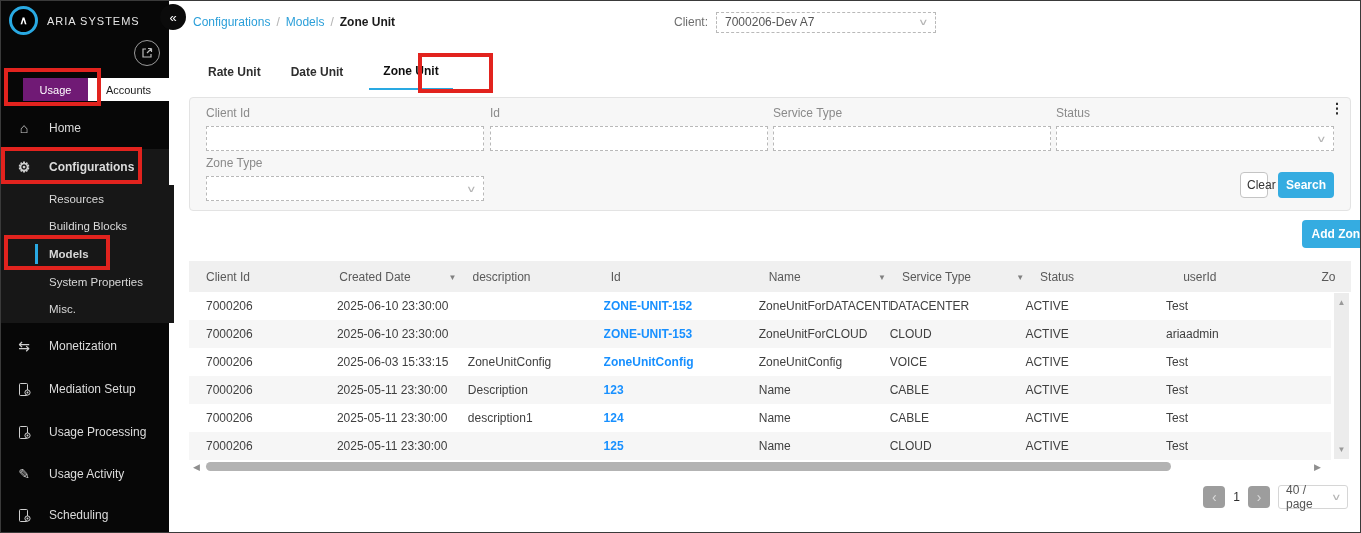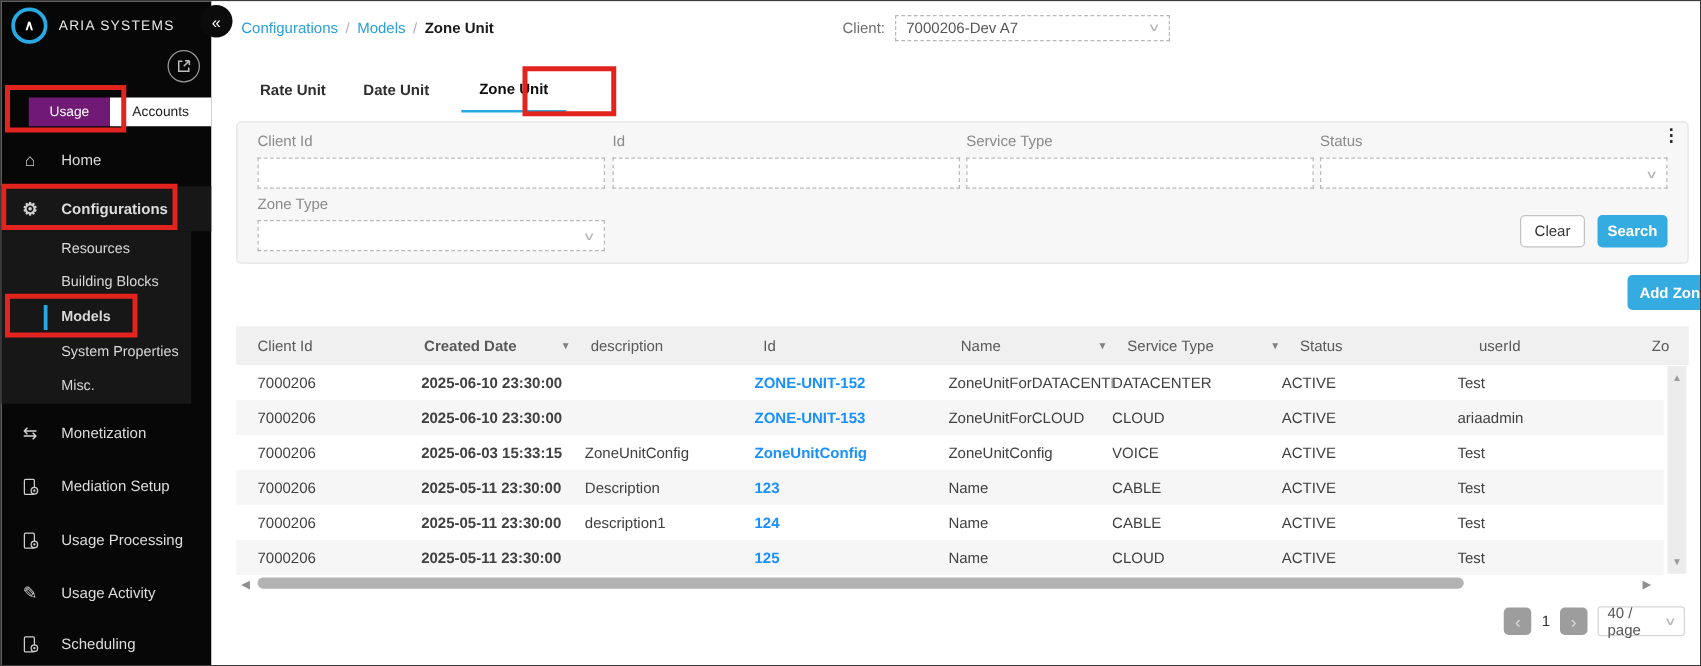--- a/index.html
+++ b/index.html
@@ -19,21 +19,21 @@
         justify-content:center;cursor:pointer;}
   .ptab-usage{left:22px;width:65px;background:#701a75;color:#fff;}
   .ptab-accounts{left:87px;width:81px;background:#ffffff;color:#1a1a1a;}
   .mi{position:absolute;left:0;width:168px;height:26px;display:flex;align-items:center;
       color:#dcdcdc;font-size:12px;cursor:pointer;}
   .mic{position:absolute;left:12px;width:22px;text-align:center;font-size:14px;color:#cfcfcf;}
   .mic svg{vertical-align:middle;}
   .mil{position:absolute;left:48px;white-space:nowrap;}
   .mi-home{top:114px;}
   .mi-configurations{top:148px;height:36px;background:#171717;font-weight:bold;}
-  .submenu{position:absolute;top:184px;left:0;width:152px;height:138px;background:#171717;
+  .submenu{position:absolute;top:184px;left:0;width:173px;height:138px;background:#171717;
       display:flex;flex-direction:column;}
   .smi{flex:1;display:flex;align-items:center;color:#d8d8d8;font-size:11.5px;cursor:pointer;position:relative;}
   .smi .smil{margin-left:48px;white-space:nowrap;}
   .smi-models{font-weight:bold;}
   .smi-models::before{content:"";position:absolute;left:34px;top:4px;bottom:4px;width:3px;background:#29a9e2;}
   .mi-monetization{top:332px;}
   .mi-mediation-setup{top:375px;}
   .mi-usage-processing{top:418px;}
   .mi-usage-activity{top:460px;}
   .mi-scheduling{top:501px;}
@@ -66,39 +66,39 @@
   .ffield{position:absolute;}
   .f0{left:16px;top:8px;} .f1{left:300px;top:8px;} .f2{left:583px;top:8px;} .f3{left:866px;top:8px;}
   .f4{left:16px;top:58px;}
   .flabel{font-size:12px;color:#8a8a8a;}
   .fctrl{margin-top:6px;width:278px;height:25px;background:#fff;border:1px dashed #b9b9b9;
       box-sizing:border-box;font-size:12px;color:#444;}
   input.fctrl{padding:0 8px;outline:none;}
   .fselect{display:flex;align-items:center;justify-content:flex-end;padding-right:8px;cursor:pointer;}
   .kebab{position:absolute;right:6px;top:2px;font-size:14px;font-weight:bold;color:#2e2e2e;cursor:pointer;}
   .filter-actions{position:absolute;right:16px;bottom:12px;display:flex;gap:10px;}
-  .btn-clear{width:52px;height:26px;background:#fff;border:1px solid #c4c4c4;border-radius:4px;
+  .btn-clear{width:28px;height:26px;background:#fff;border:1px solid #c4c4c4;border-radius:4px;
       font-size:12px;color:#333;cursor:pointer;font-family:inherit;}
   .btn-search{width:56px;height:26px;background:#35ace1;border:none;border-radius:4px;font-size:12px;
       color:#fff;font-weight:bold;cursor:pointer;font-family:inherit;}
   .btn-add{position:absolute;left:1301px;top:219px;width:101px;height:28px;background:#35ace1;color:#fff;
       border:none;border-radius:4px;font-size:12px;font-weight:bold;cursor:pointer;font-family:inherit;}
 
   
   .tbl{position:absolute;left:188px;top:260px;width:1162px;height:212px;}
   .thead{position:absolute;top:0;left:0;width:1162px;height:31px;background:#f0f0f0;display:flex;
       align-items:center;padding-left:17px;box-sizing:border-box;}
   .th{font-size:12px;color:#595959;position:relative;box-sizing:border-box;white-space:nowrap;}
   .sort{position:absolute;right:16px;top:50%;transform:translateY(-50%);font-size:8px;color:#808080;cursor:pointer;}
   .tbody{position:absolute;top:31px;left:0;width:1142px;}
   .tr{height:28px;display:flex;align-items:center;padding-left:17px;box-sizing:border-box;width:1142px;background:#fff;}
   .tr:nth-child(even){background:#f6f6f6;}
   .td{font-size:12px;color:#404040;overflow:hidden;white-space:nowrap;box-sizing:border-box;padding-right:6px;}
   .td.link{color:#1890ff;font-weight:bold;cursor:pointer;}
-  .c0{width:135px;} .c1{width:135px;font-weight:bold;} .c2{width:140px;} .c3{width:160px;} .c4{width:135px;}
+  .c0{width:135px;} .c1{width:135px;} .c2{width:140px;} .c3{width:160px;} .c4{width:135px;}
   .c5{width:140px;} .c6{width:145px;} .c7{width:140px;} .c8{width:30px;overflow:visible;}
   .vscroll{position:absolute;right:2px;top:32px;width:15px;height:166px;background:#ececec;
       display:flex;flex-direction:column;justify-content:space-between;align-items:center;
       padding:5px 0;box-sizing:border-box;cursor:pointer;}
   .vs-arrow{font-size:8px;color:#9a9a9a;}
   .hscroll{position:absolute;left:0;top:200px;width:1162px;height:12px;}
   .hs-left{position:absolute;left:4px;top:1px;font-size:9px;color:#8f8f8f;cursor:pointer;}
   .hs-thumb{position:absolute;left:17px;top:1px;width:965px;height:9px;background:#b3b3b3;border-radius:5px;cursor:grab;}
   .hs-right{position:absolute;left:1125px;top:1px;font-size:9px;color:#8f8f8f;cursor:pointer;}
 

